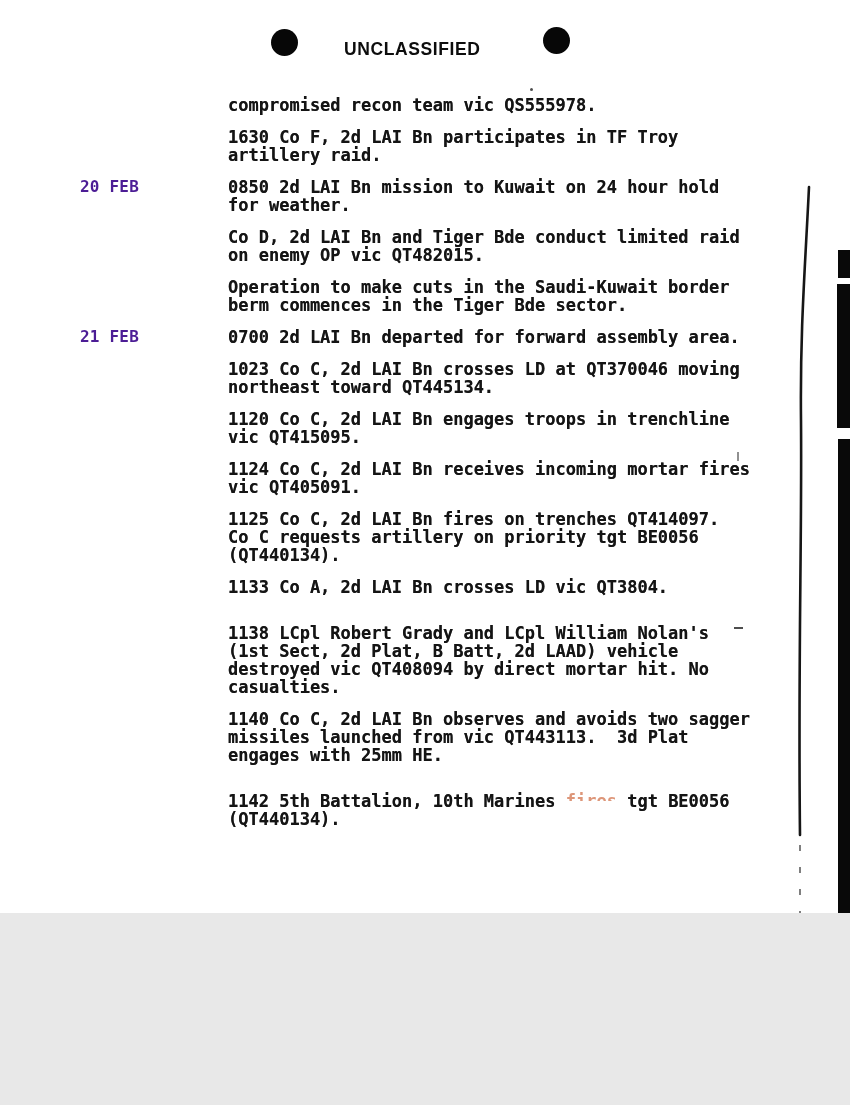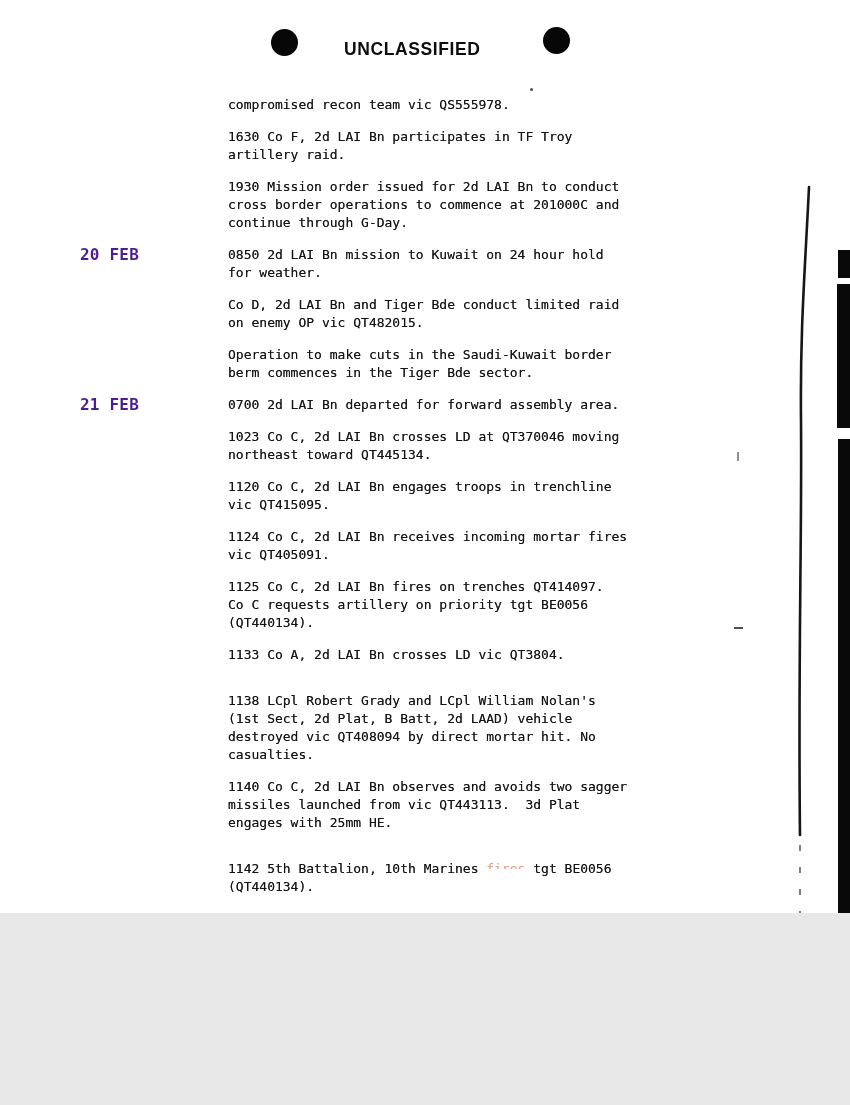--- a/index.html
+++ b/index.html
@@ -18,21 +18,21 @@
     font-size:17.5px;letter-spacing:0.6px;color:#0d0d0d;
   }
   
   .content{position:absolute;left:80px;top:96px;width:684px;}
   .row{display:flex;margin-bottom:14px;}
   .date-cell{
     flex:0 0 148px;width:148px;font-weight:700;font-size:16px;
     line-height:18px;letter-spacing:0.2px;color:#4c1d95;
   }
   .text-cell{
-    flex:1 1 auto;white-space:pre-wrap;font-weight:400;font-size:13px;
+    flex:1 1 auto;white-space:pre-wrap;font-weight:700;font-size:17px;
     line-height:18px;color:#141414;text-shadow:0 0 0.4px rgba(10,10,10,0.65);
   }
   .faded{
     display:inline-block;height:9px;overflow:hidden;vertical-align:top;
     opacity:0.55;color:#c2410c;text-shadow:none;
   }
   
   .footer-class{
     position:absolute;left:357px;top:1030px;
     font-family:"Liberation Sans",sans-serif;font-weight:700;
@@ -67,26 +67,20 @@
 
   <div class="content">
       <div class="row">
         <div class="date-cell"></div>
         <div class="text-cell"><span>compromised recon team vic QS555978.</span></div>
       </div>
       <div class="row">
         <div class="date-cell"></div>
         <div class="text-cell"><span>1630 Co F, 2d LAI Bn participates in TF Troy
 artillery raid.</span></div>
-      </div>
-      <div class="row">
-        <div class="date-cell"></div>
-        <div class="text-cell"><span>1930 Mission order issued for 2d LAI Bn to conduct
-cross border operations to commence at 201000C and
-continue through G-Day.</span></div>
       </div>
       <div class="row">
         <div class="date-cell">20 FEB</div>
         <div class="text-cell"><span>0850 2d LAI Bn mission to Kuwait on 24 hour hold
 for weather.</span></div>
       </div>
       <div class="row">
         <div class="date-cell"></div>
         <div class="text-cell"><span>Co D, 2d LAI Bn and Tiger Bde conduct limited raid
 on enemy OP vic QT482015.</span></div>

